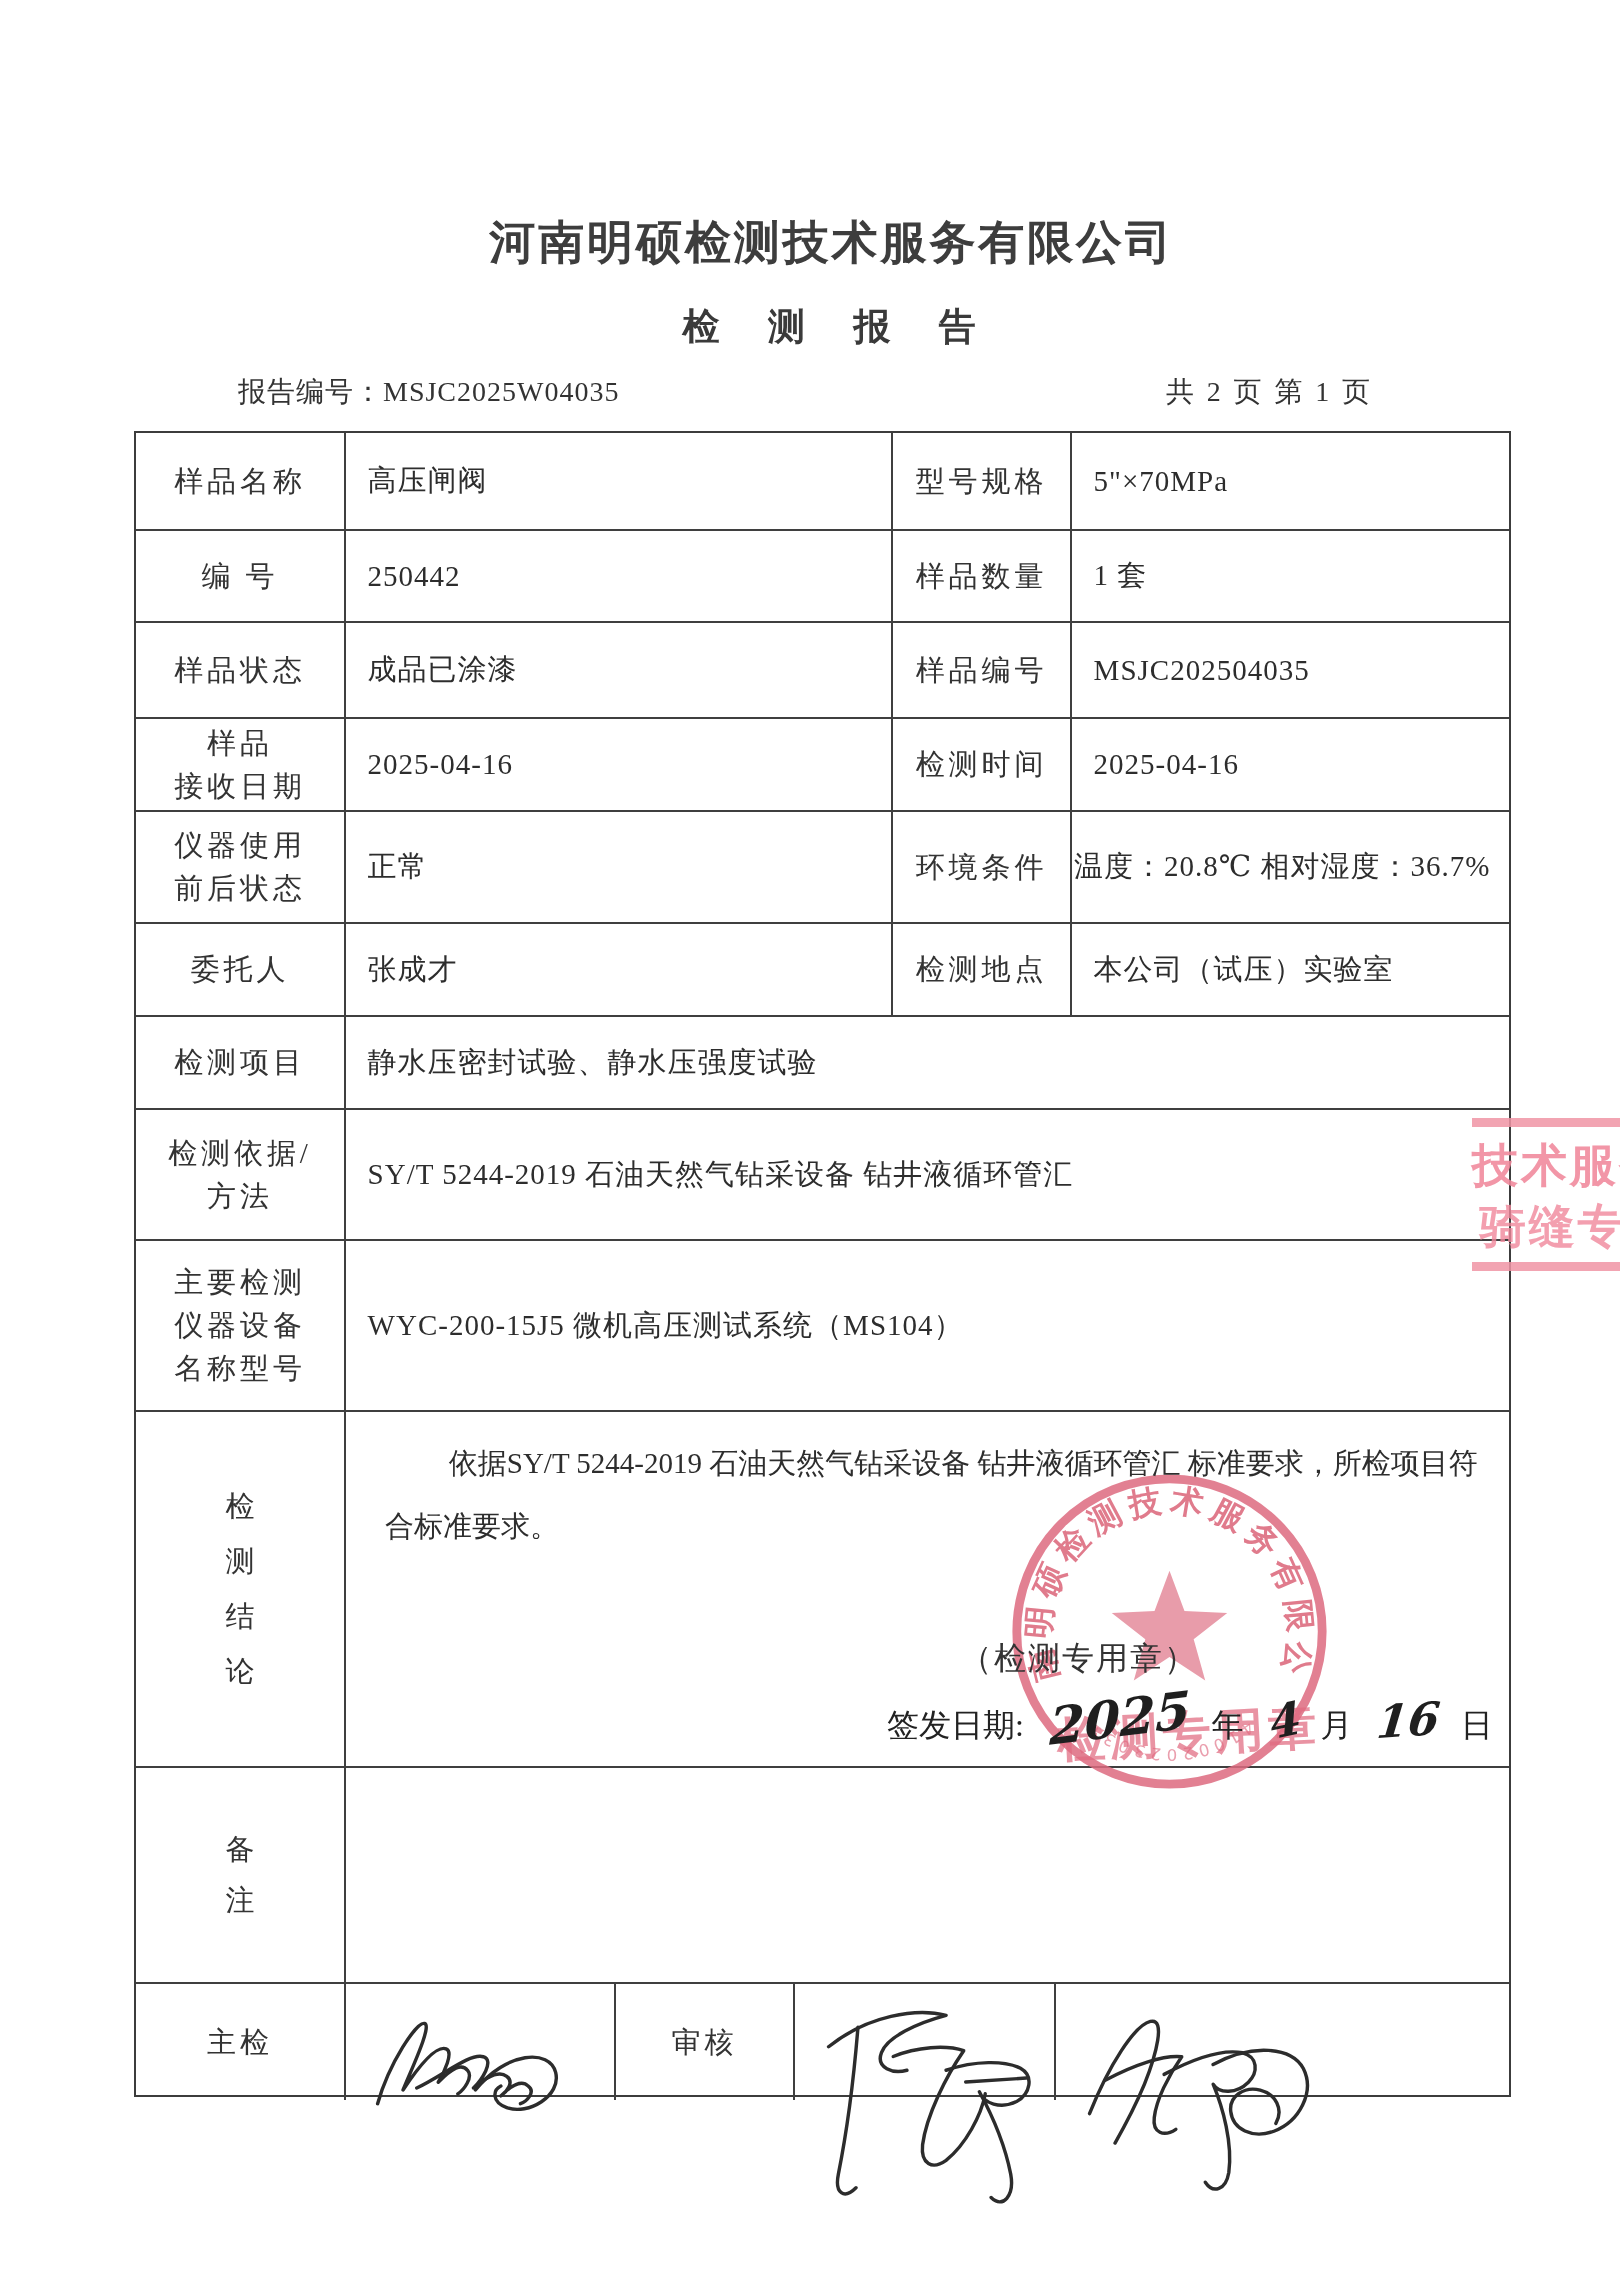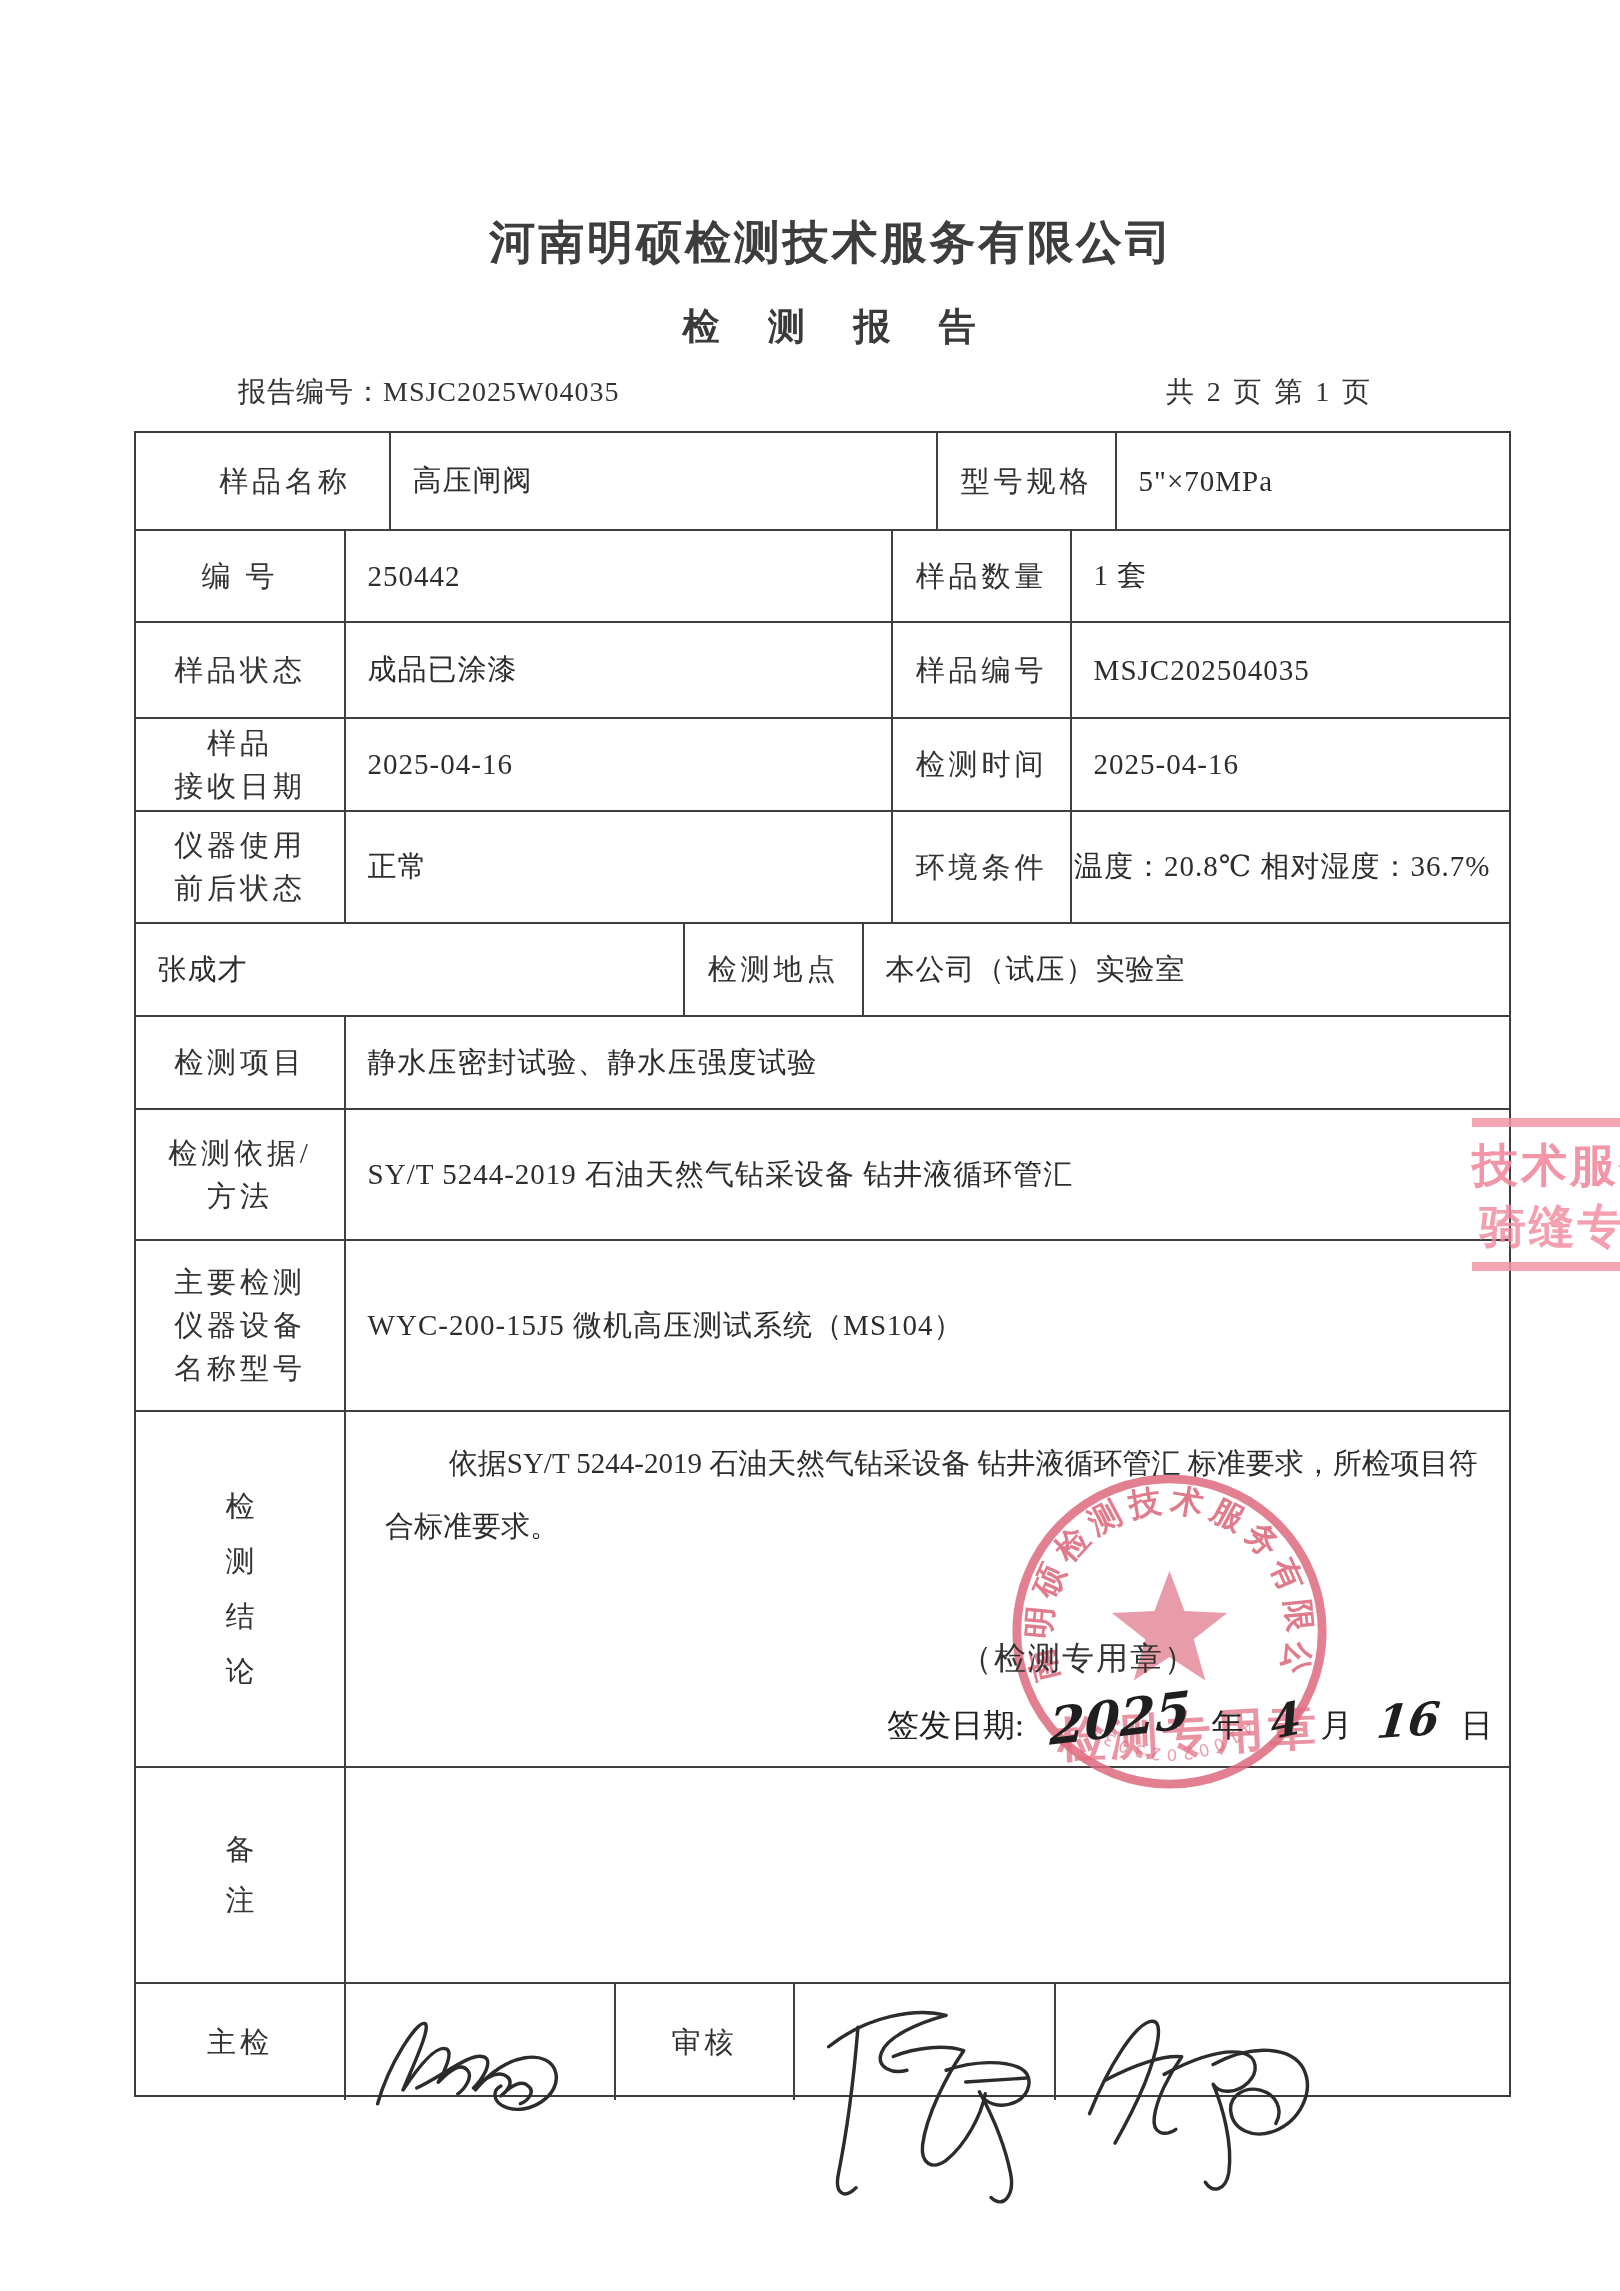--- a/index.html
+++ b/index.html
@@ -31,21 +31,21 @@
     position:absolute; left:1147px; top:373px; font-size:28px; color:#333;
     letter-spacing:2.9px;
     margin-left:19px;
   }
   
   .report-table {
     position:absolute; left:134px; top:431px; width:1377px; height:1666px;
     border:2.9px solid #3c3c3c;
   }
   .tr { display:flex; border-top:2px solid #3f3f3f; }
-  .tr:first-child { border-top:none;padding-left:45px; }
+  .tr:first-child { border-top:none; }
   .td { border-left:2px solid #3f3f3f; display:flex; align-items:center; }
   .td:first-child { border-left:none; }
   .lab {
     justify-content:center; text-align:center; font-size:29px; color:#333;
     letter-spacing:3.9px; white-space:pre-line; line-height:43px;
   }
   .val { padding-left:21.6px; font-size:29px; color:#2d2d2d; letter-spacing:1px; }
   .c1 { width:208px; } .c2 { width:547px; } .c3 { width:179px; } .c4 { flex:1; }
   .vlab { line-height:55px; letter-spacing:0; }
   
@@ -135,20 +135,21 @@
 
     <div class="tr" style="height:112px">
       <div class="td lab c1">仪器使用
 前后状态</div>
       <div class="td val c2">正常</div>
       <div class="td lab c3">环境条件</div>
       <div class="td val c4" style="padding-left:2px">温度：20.8℃  相对湿度：36.7%</div>
     </div>
 
     <div class="tr" style="height:93px">
+      <div class="td lab c1">委托人</div>
       <div class="td val c2">张成才</div>
       <div class="td lab c3">检测地点</div>
       <div class="td val c4">本公司（试压）实验室</div>
     </div>
 
     <div class="tr" style="height:93px">
       <div class="td lab c1">检测项目</div>
       <div class="td val" style="flex:1">静水压密封试验、静水压强度试验</div>
     </div>
 

